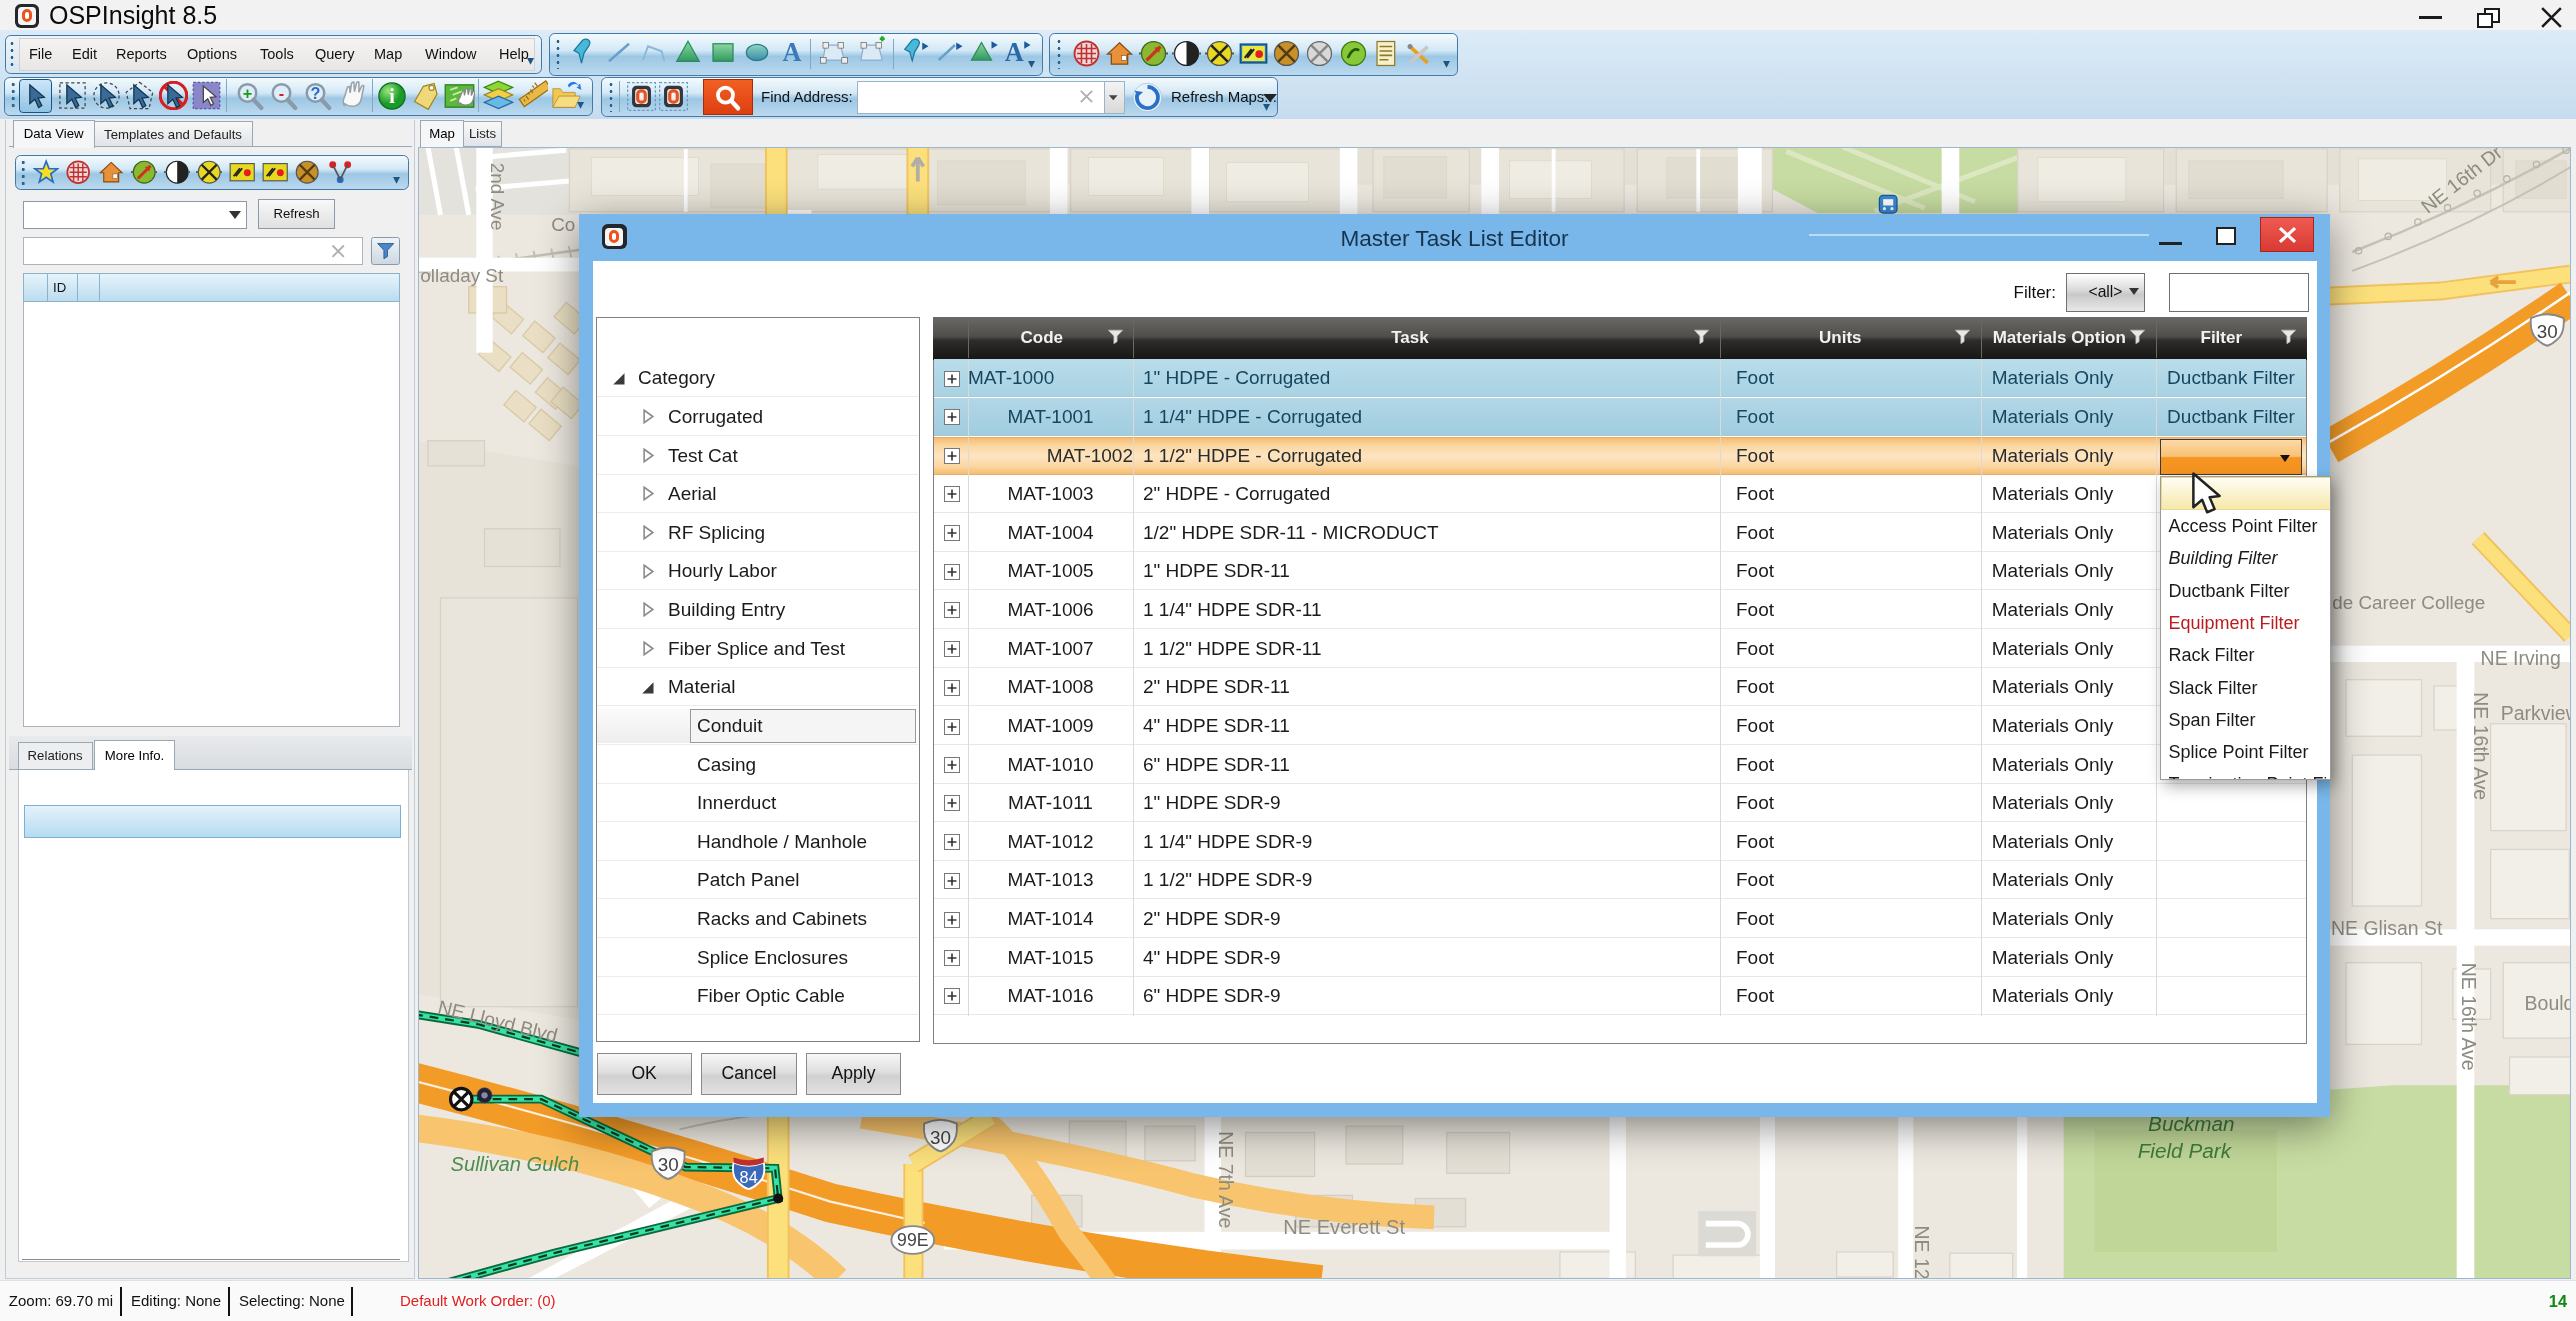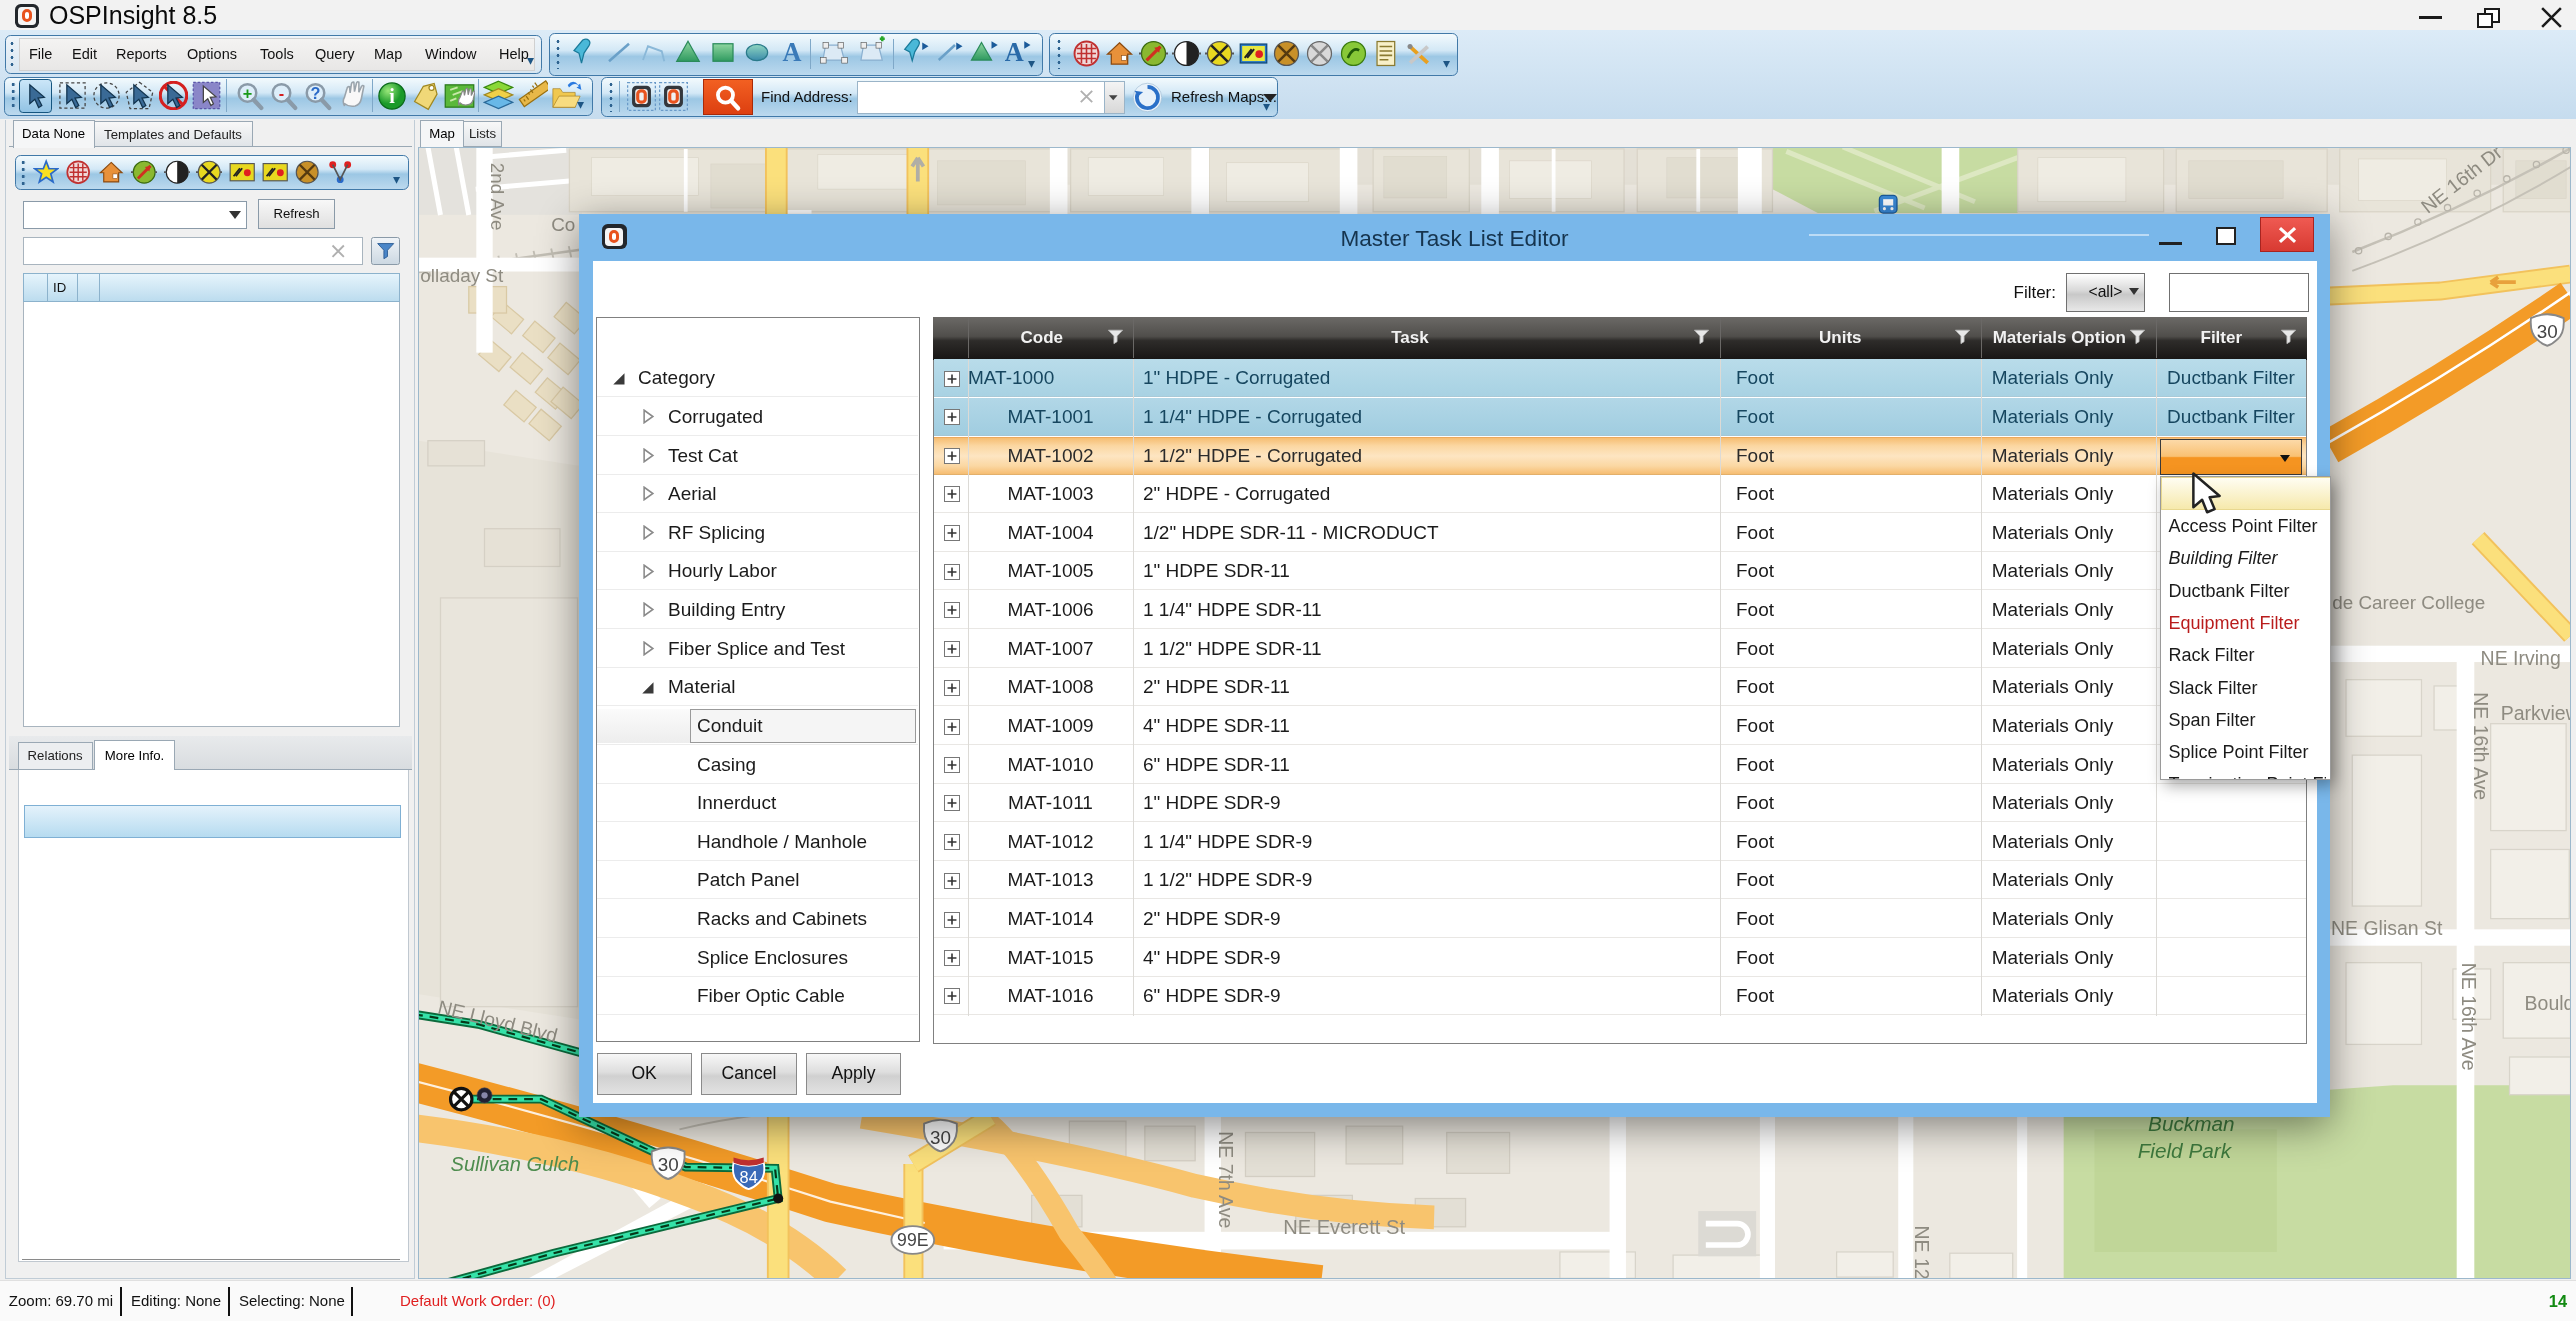--- a/index.html
+++ b/index.html
@@ -387,21 +387,21 @@
     </svg></div>
 <div style="position:absolute;left:1171px;top:77px;height:40px;line-height:40px;font-size:15px;color:#111;">Refresh Maps...</div>
 <div style="position:absolute;left:1263px;top:94px;width:0;height:0;border-left:7px solid transparent;border-right:7px solid transparent;border-top:8.8px solid #222;"></div>
 <div class="chev" style="left:1263px;top:101px;">▾</div>
 <div style="position:absolute;left:5px;top:120px;width:410px;height:1159px;background:#f0f0f0;border:1.3px solid #c0ccd6;border-top:none;"></div>
 <div style="position:absolute;left:8.8px;top:146px;width:403px;height:1.3px;background:#9aa8b4;"></div>
 <div style="position:absolute;left:93px;top:121px;width:160px;height:26.4px;background:linear-gradient(#f8f8f8,#e0e4e8);border:1.3px solid #9aa8b4;">
     <span style="display:block;text-align:center;line-height:25px;font-size:13.2px;color:#222;">Templates and Defaults</span>
   </div>
 <div style="position:absolute;left:12.6px;top:120px;width:82px;height:28px;background:#f5f6f7;border:1.3px solid #9aa8b4;border-bottom:none;">
-    <span style="display:block;text-align:center;line-height:26.4px;font-size:13.2px;color:#000;">Data None</span>
+    <span style="display:block;text-align:center;line-height:26.4px;font-size:13.2px;color:#000;">Data View</span>
   </div>
 <div class="tbx" style="left:15px;top:155px;width:394px;height:35px;border-width:1.3px;"></div>
 <div class="grip" style="left:21.4px;top:159px;height:28px;"></div>
 <div style="position:absolute;left:33px;top:159px;width:26.4px;height:26.4px;"><svg width="26.4" height="26.4" viewBox="0 0 46 46">
       <path d="M23 4 L28 17 L43 17 L31 26 L35 40 L23 32 L11 40 L15 26 L3 17 L18 17 Z" fill="#f8e020" stroke="#2a6ac8" stroke-width="3"></path>
     </svg></div>
 <div style="position:absolute;left:65px;top:159px;width:26.4px;height:26.4px;"><svg width="26.4" height="26.4" viewBox="0 0 46 46">
       <circle cx="23" cy="23" r="19" fill="#f0d8d8" stroke="#c03030" stroke-width="3"></circle>
       <path d="M8 15 L38 15 M8 23 L38 23 M8 31 L38 31 M15 8 L15 38 M23 8 L23 38 M31 8 L31 38" stroke="#c03030" stroke-width="2.5"></path>
     </svg></div>
@@ -813,21 +813,21 @@
       </svg></div>
     <div style="position:absolute;left:389px;top:184px;width:165px;height:38px;line-height:38px;text-align:center;font-size:19px;color:#16465f;">MAT-1001</div>
     <div style="position:absolute;left:564px;top:184px;width:566px;height:38px;line-height:38px;font-size:19px;color:#16465f;white-space:nowrap;">1 1/4" HDPE - Corrugated</div>
     <div style="position:absolute;left:1157px;top:184px;width:239px;height:38px;line-height:38px;font-size:19px;color:#16465f;">Foot</div>
     <div style="position:absolute;left:1402px;top:184px;width:176px;height:38px;line-height:38px;text-align:center;font-size:19px;color:#16465f;padding-right:33px;">Materials Only</div>
     <div style="position:absolute;left:1577px;top:184px;width:150px;height:38px;line-height:38px;text-align:center;font-size:19px;color:#16465f;">Ductbank Filter</div>
     <div style="position:absolute;left:355px;top:223px;width:1372px;height:38px;background:linear-gradient(#f6bd72 0%,#fbd7a2 22%,#fde5c2 50%,#fbd7a2 78%,#f6bd72 100%);border-top:1.3px solid #eda95c;border-bottom:1.3px solid rgba(0,0,0,0.08);"></div>
     <div style="position:absolute;left:365px;top:234px;width:16.4px;height:16.4px;border:1.3px solid #777;background:#fff;"><svg width="14" height="14" viewBox="0 0 22 22">
         <path d="M11 4 v14 M4 11 h14" stroke="#333" stroke-width="2.5"></path>
       </svg></div>
-    <div style="position:absolute;left:389px;top:223px;width:165px;height:38px;line-height:38px;text-align:center;font-size:19px;color:#2b2b2b;">MAT-1002</div>
+    <div style="position:absolute;left:389px;top:223px;width:165px;height:38px;line-height:38px;text-align:right;font-size:19px;color:#2b2b2b;">MAT-1002</div>
     <div style="position:absolute;left:564px;top:223px;width:566px;height:38px;line-height:38px;font-size:19px;color:#2b2b2b;white-space:nowrap;">1 1/2" HDPE - Corrugated</div>
     <div style="position:absolute;left:1157px;top:223px;width:239px;height:38px;line-height:38px;font-size:19px;color:#2b2b2b;">Foot</div>
     <div style="position:absolute;left:1402px;top:223px;width:176px;height:38px;line-height:38px;text-align:center;font-size:19px;color:#2b2b2b;padding-right:33px;">Materials Only</div>
     <div style="position:absolute;left:355px;top:261px;width:1372px;height:38px;background:#fff;border-bottom:1.3px solid #e9e7e4;"></div>
     <div style="position:absolute;left:365px;top:272px;width:16.4px;height:16.4px;border:1.3px solid #777;background:#fff;"><svg width="14" height="14" viewBox="0 0 22 22">
         <path d="M11 4 v14 M4 11 h14" stroke="#333" stroke-width="2.5"></path>
       </svg></div>
     <div style="position:absolute;left:389px;top:261px;width:165px;height:38px;line-height:38px;text-align:center;font-size:19px;color:#1b1b1b;">MAT-1003</div>
     <div style="position:absolute;left:564px;top:261px;width:566px;height:38px;line-height:38px;font-size:19px;color:#1b1b1b;white-space:nowrap;">2" HDPE - Corrugated</div>
     <div style="position:absolute;left:1157px;top:261px;width:239px;height:38px;line-height:38px;font-size:19px;color:#1b1b1b;">Foot</div>

